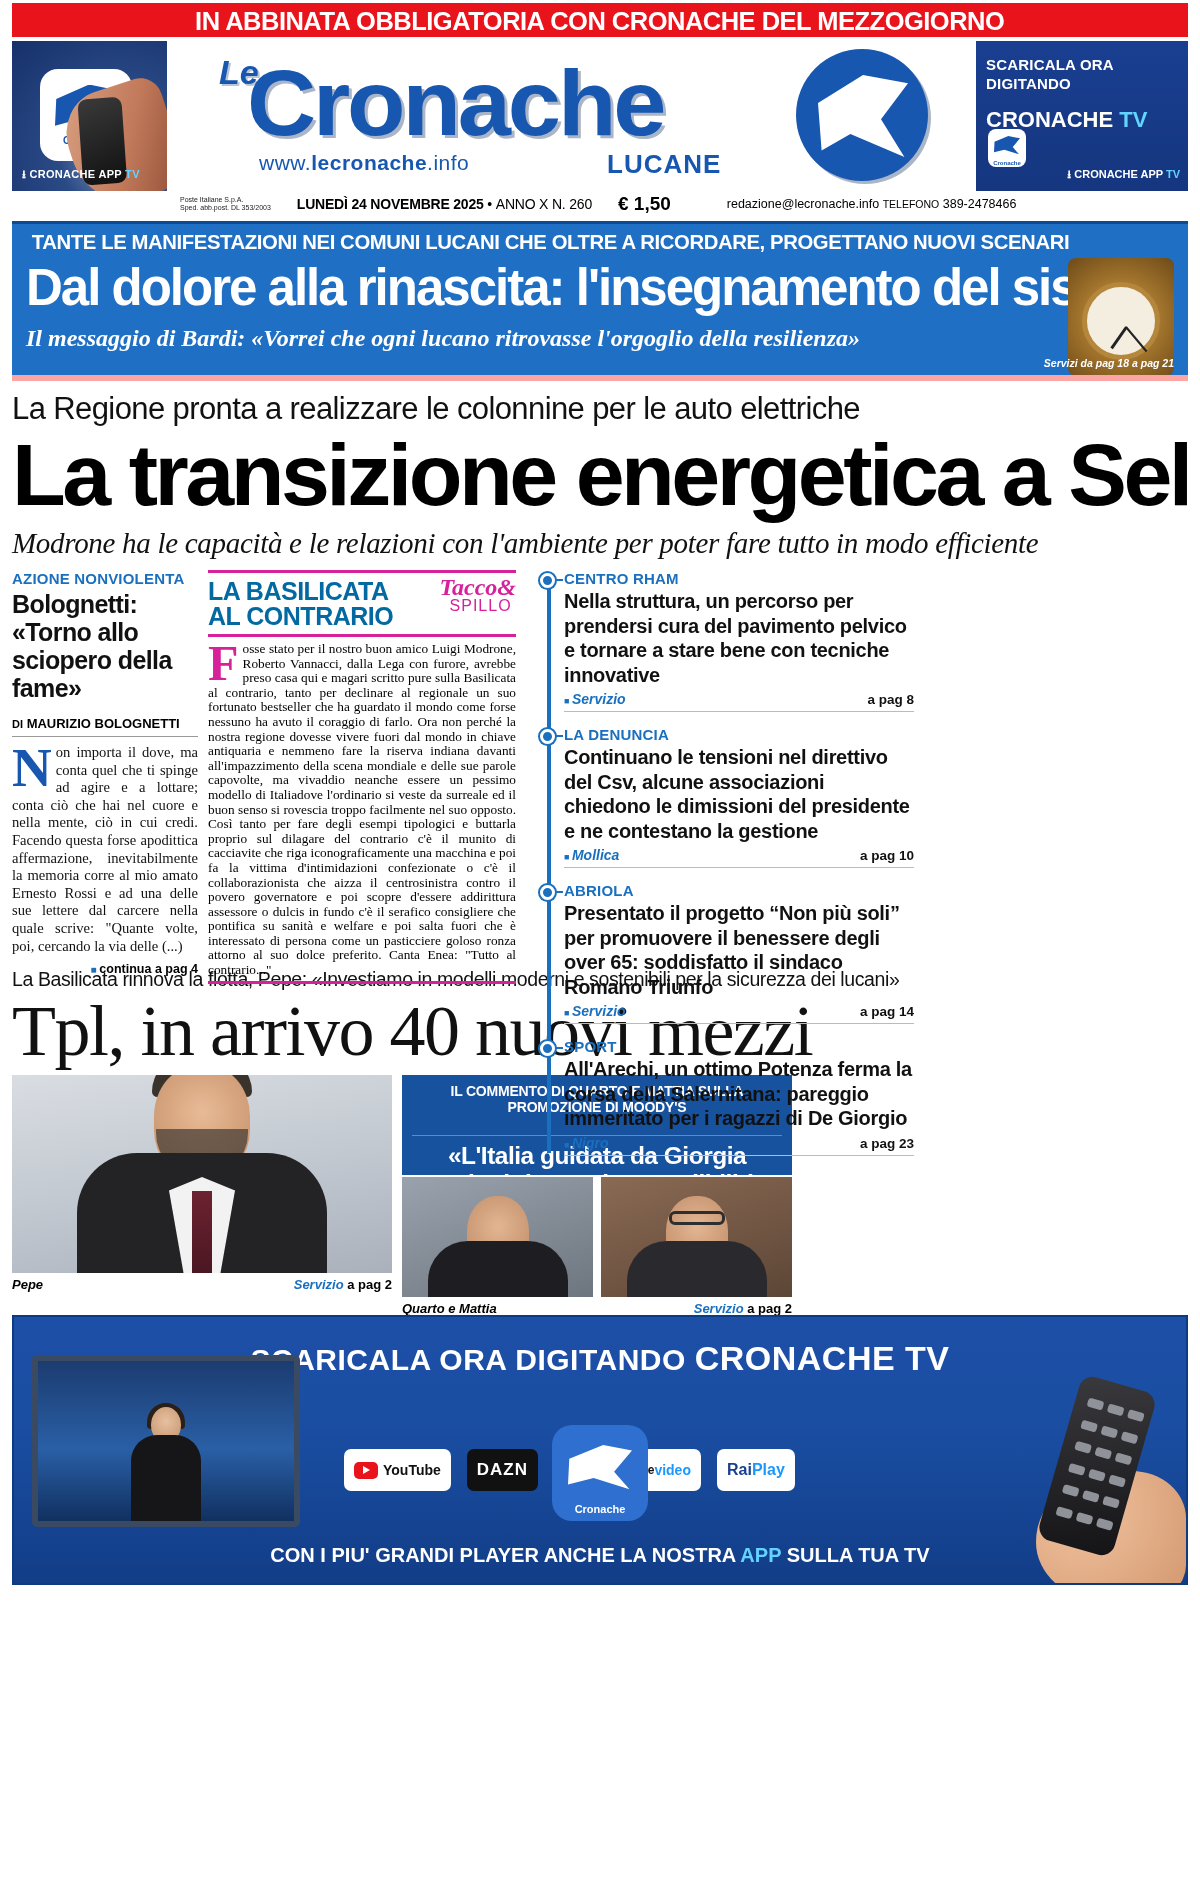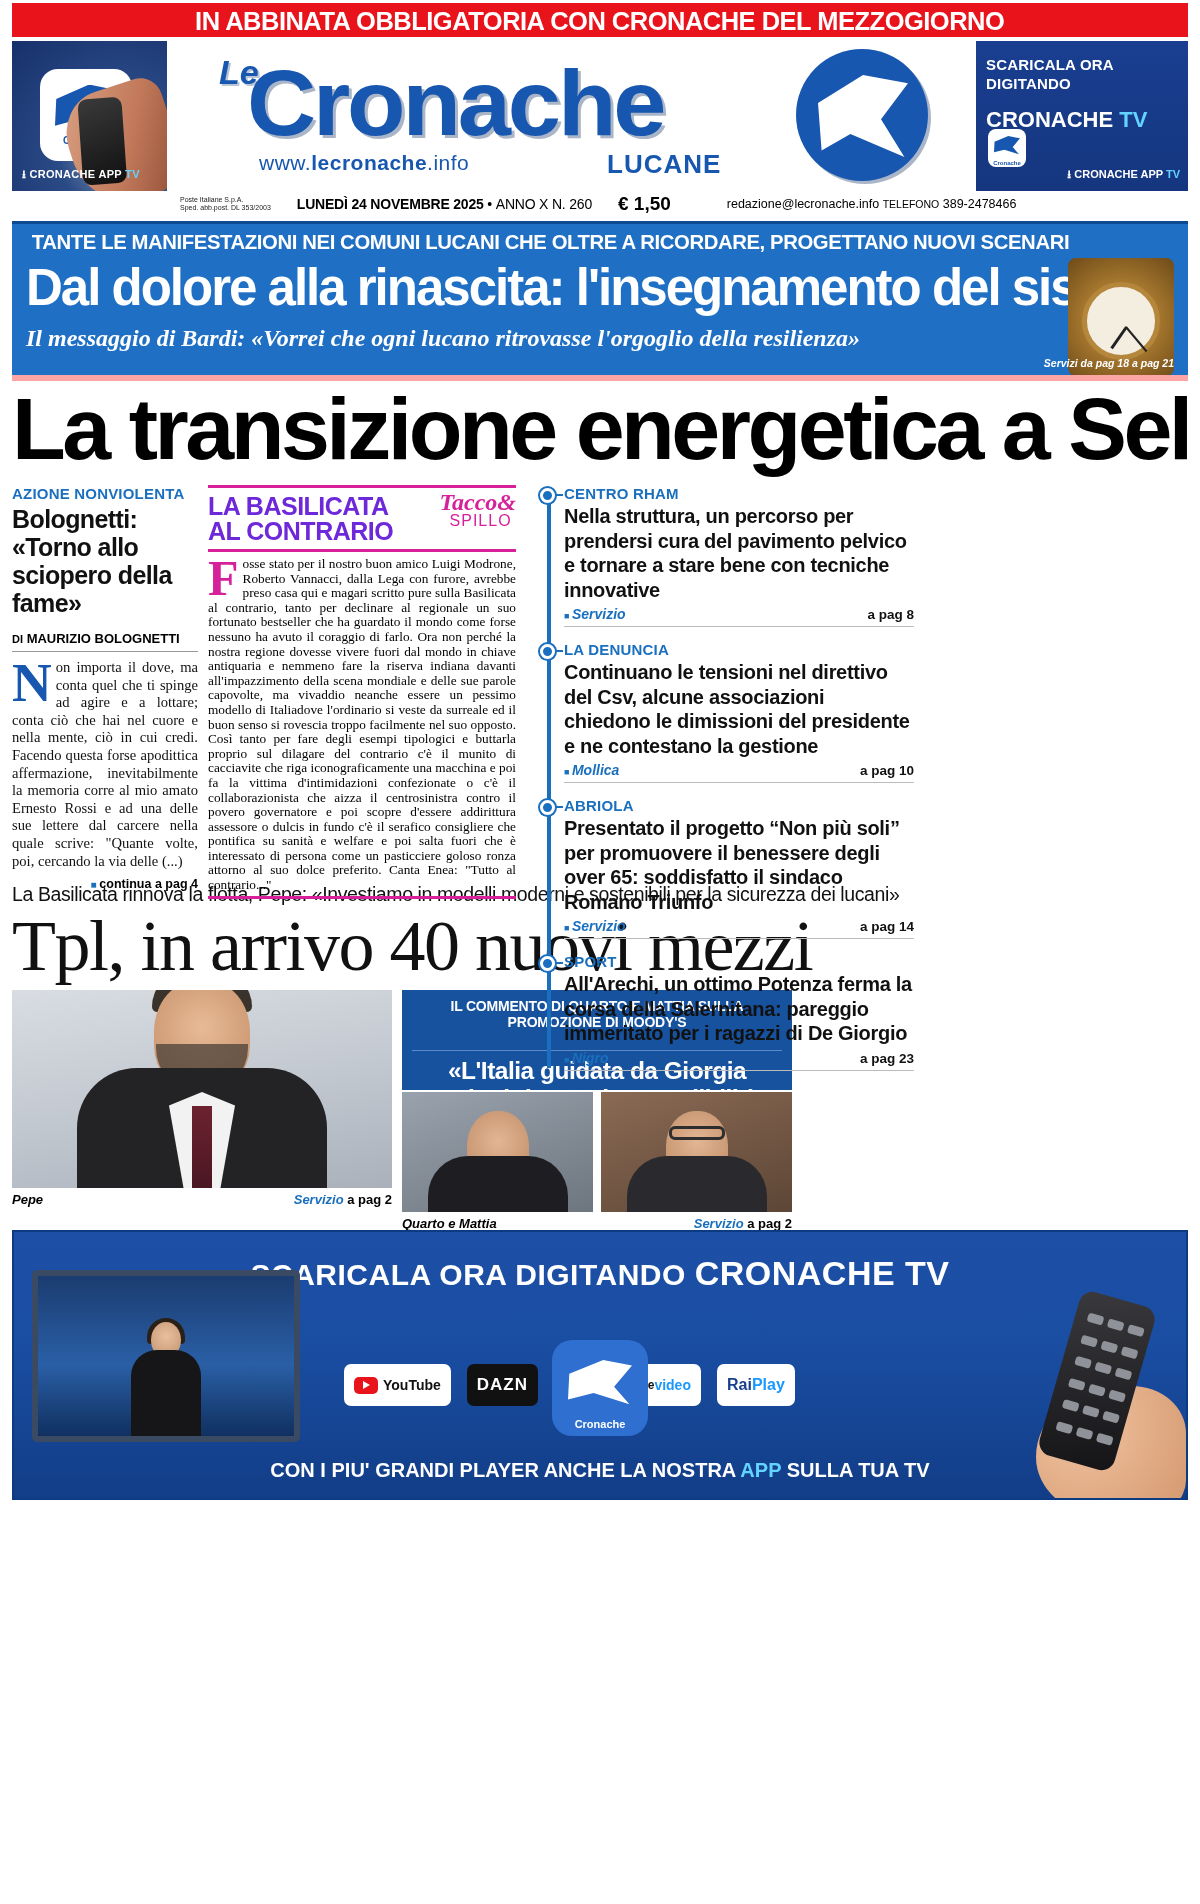--- a/index.html
+++ b/index.html
@@ -240,21 +240,21 @@
   .cap {
     display:flex; justify-content: space-between; margin-top: 5px;
     font-size: 13px; font-weight: bold; font-style: italic;
   }
   .cap .r { font-style: normal; }
   .cap .r i { color:#1a6fbe; font-style: italic; }
 
   
   .tacco-box { border-top: 3px solid #d6219b; padding-top: 6px; position: relative; }
   .tacco-title {
-    color:#6d28d9; font-size: 25px; font-weight: bold; line-height: 25px;
+    color:#0369a1; font-size: 25px; font-weight: bold; line-height: 25px;
     letter-spacing: -0.5px;
   }
   .tacco-logo {
     position: absolute; right: 0; top: 4px; text-align: left; color:#d6219b;
   }
   .tacco-logo .t1 {
     font-family:"Liberation Serif", serif; font-style: italic; font-size: 24px;
     font-weight: bold; line-height: 20px;
   }
   .tacco-logo .t2 { font-size: 16px; letter-spacing: 1px; margin-left: 10px; }
@@ -546,21 +546,23 @@
     <div class="bb-sub">Il messaggio di Bardi: «Vorrei che ogni lucano ritrovasse l'orgoglio della resilienza»</div>
     <div class="bb-clock">
       <div class="face">
         <div class="h1"></div>
         <div class="h2"></div>
       </div>
     </div>
     <div class="bb-serv">Servizi da pag 18 a pag 21</div>
   </div>
 
+  <div class="mh-kicker">La Regione pronta a realizzare le colonnine per le auto elettriche</div>
   <div class="main-head">La transizione energetica a Sel</div>
+  <div class="main-sub">Modrone ha le capacità e le relazioni con l'ambiente per poter fare tutto in modo efficiente</div>
 
   <div class="cols">
 
     <div class="col-a">
       <div class="kick-blue">AZIONE NONVIOLENTA</div>
       <div class="colhead">Bolognetti: «Torno allo sciopero della fame»</div>
       <div class="byline">
         <span class="sc">DI</span>
         <span>MAURIZIO BOLOGNETTI</span>
       </div>

